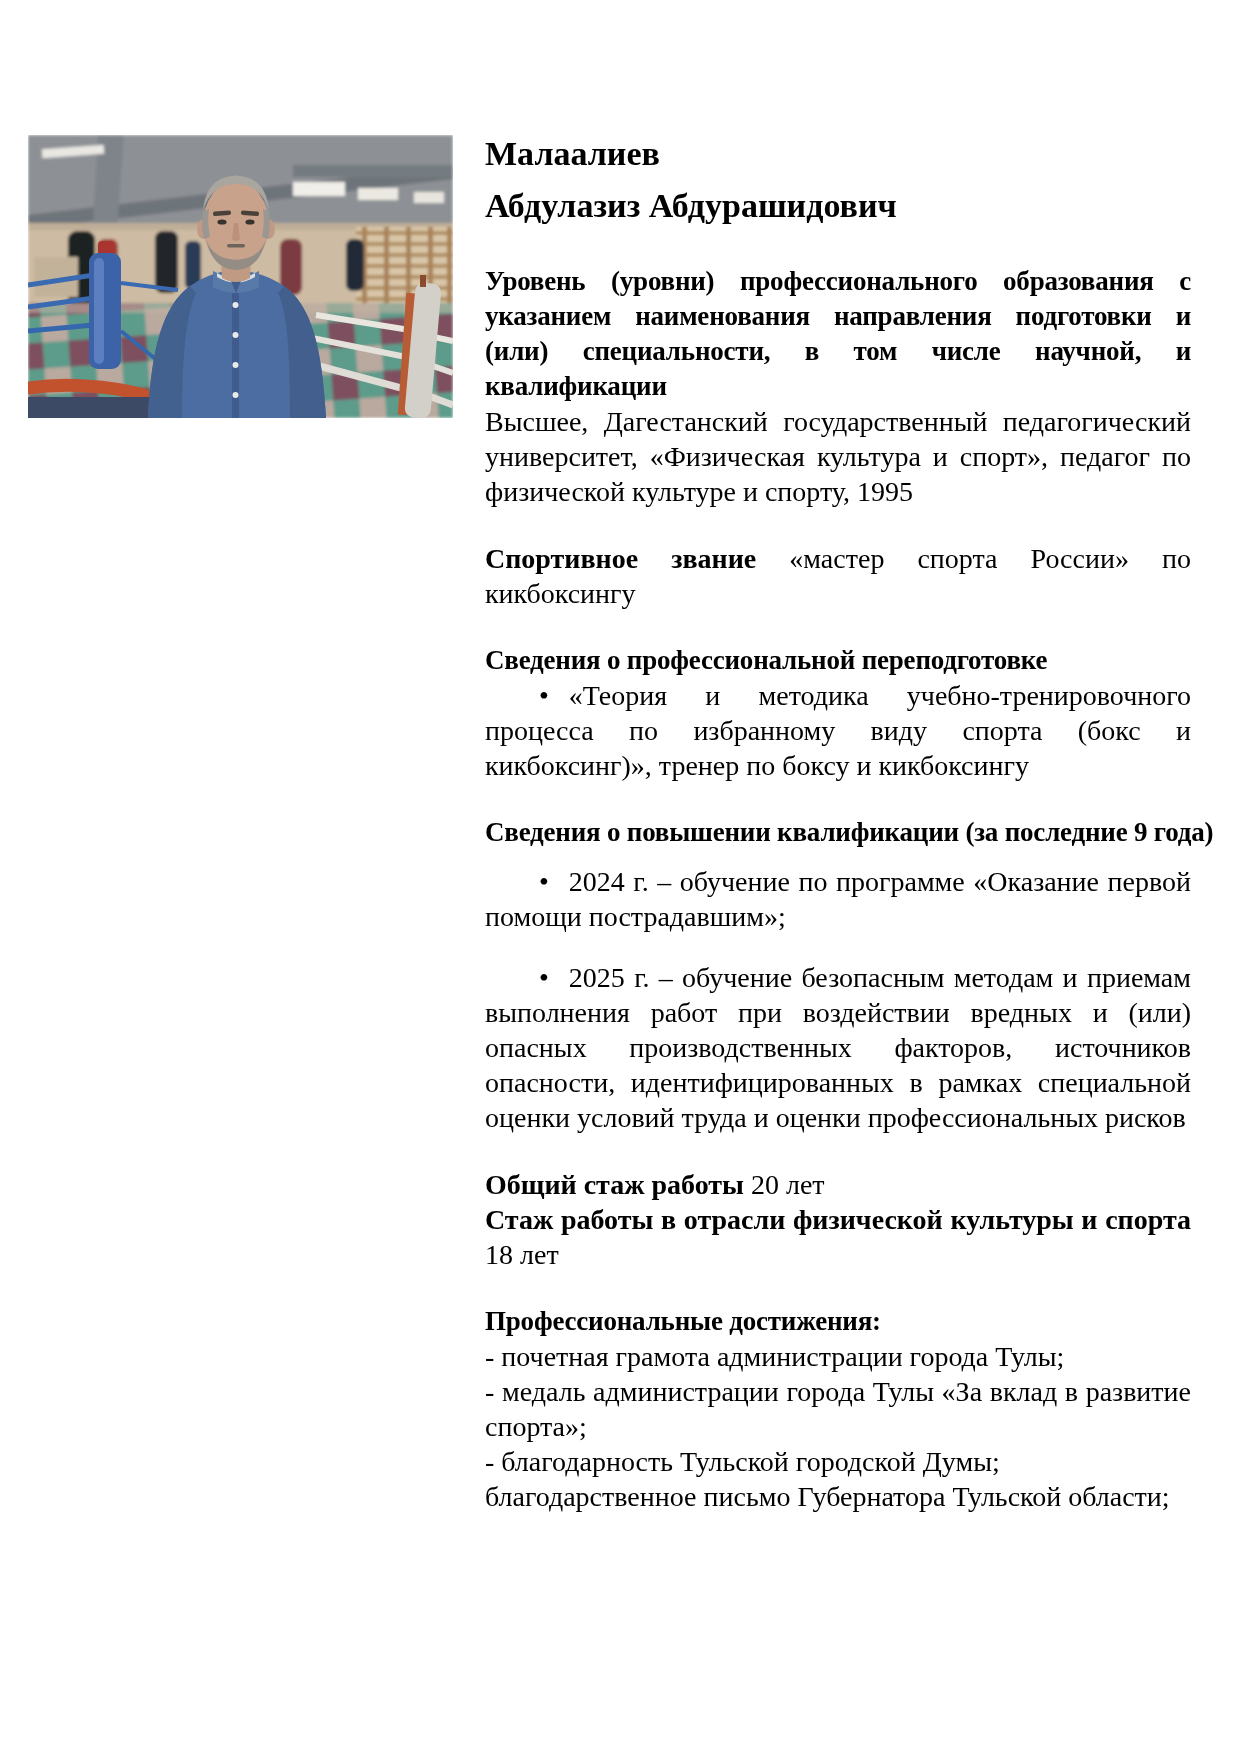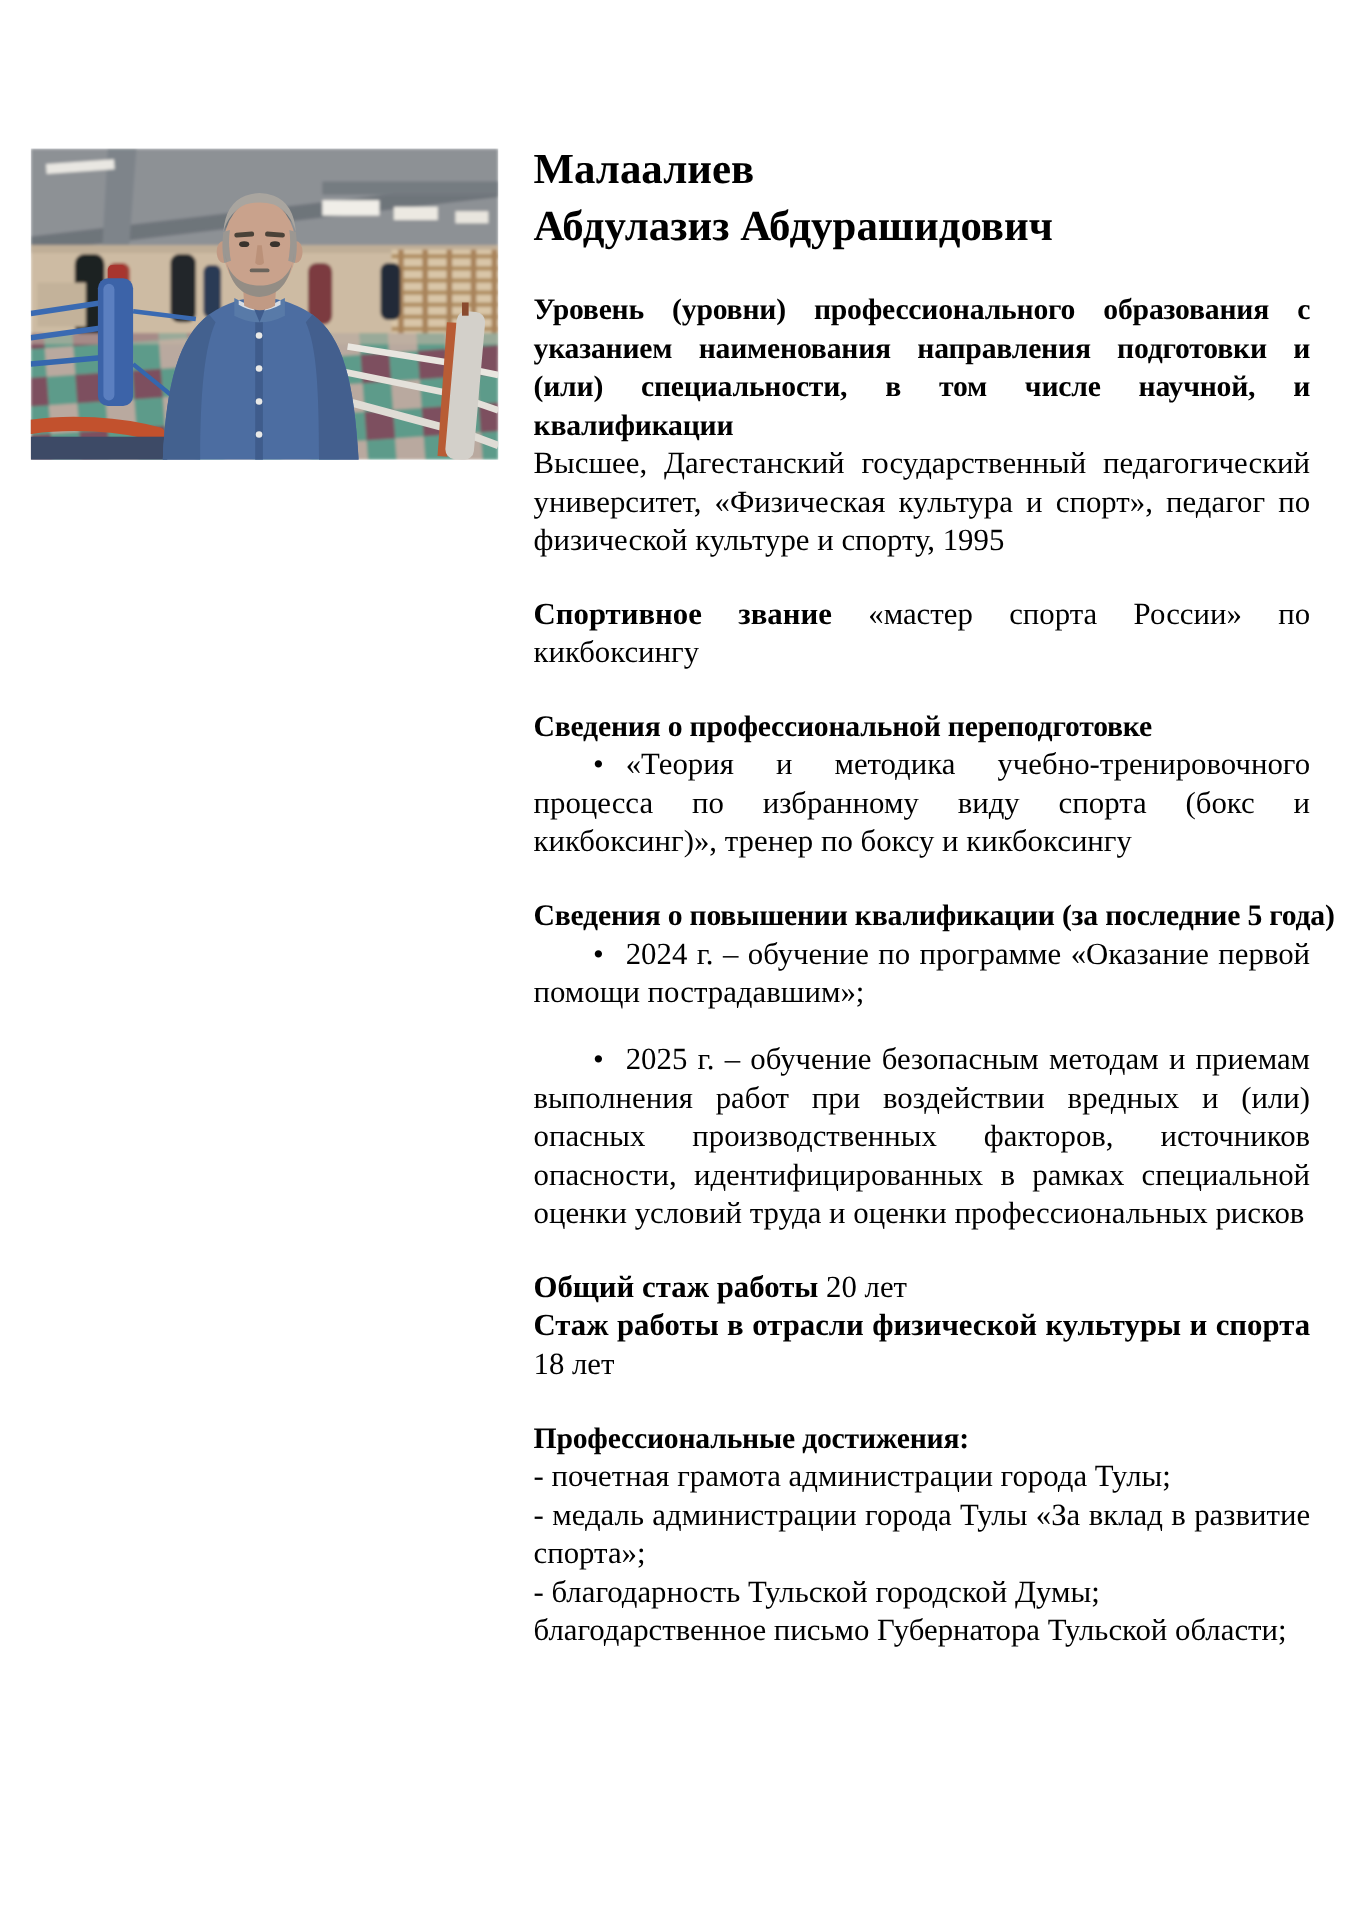--- a/index.html
+++ b/index.html
@@ -9,29 +9,29 @@
     background:#ffffff; overflow:hidden;
     font-family:"Liberation Serif", serif; color:#000;
   }
   .photo-wrap { position:absolute; left:28px; top:135px; width:425px; height:283px; }
   .photo-wrap svg { display:block; width:100%; height:100%; }
 
   .content {
     position:absolute; left:485px; top:128px; width:706px;
     font-size:28px; line-height:35px; text-align:justify;
   }
-  .name { font-size:39px; line-height:52px; font-weight:bold; text-align:left; }
+  .name { font-size:34px; line-height:52px; font-weight:bold; text-align:left; }
   .name span { display:block; }
   .para { margin:0; }
   .sec { margin-top:32px; }
   .sec-heading { font-weight:bold; font-size:27px; letter-spacing:-0.2px; line-height:35px; }
   .one-line { white-space:nowrap; }
   .bullet-para { text-indent:54px; }
   .bullet { padding-right:20px; }
-  .qual-item { }
+  .qual-item { margin-top:14px; }
   .qual-item + .qual-item { margin-top:26px; }
   b { font-weight:bold; }
 </style>
 </head>
 <body>
 
 <div class="page">
 
   <div class="photo-wrap">
     <svg viewBox="0 0 425 283" preserveAspectRatio="none">
@@ -172,21 +172,21 @@
     <div class="sec">
       <p class="para"><b>Спортивное звание</b> <span>«мастер спорта России» по кикбоксингу</span></p>
     </div>
 
     <div class="sec">
       <p class="para sec-heading">Сведения о профессиональной переподготовке</p>
       <p class="para bullet-para"><span class="bullet">•</span><span>«Теория и методика учебно-тренировочного процесса по избранному виду спорта (бокс и кикбоксинг)», тренер по боксу и кикбоксингу</span></p>
     </div>
 
     <div class="sec">
-      <p class="para sec-heading one-line">Сведения о повышении квалификации (за последние 5 года)</p>
+      <p class="para sec-heading one-line">Сведения о повышении квалификации (за последние 9 года)</p>
       <p class="para bullet-para qual-item"><span class="bullet">•</span><span>2024 г. – обучение по программе «Оказание первой помощи пострадавшим»;</span></p>
       <p class="para bullet-para qual-item"><span class="bullet">•</span><span>2025 г. – обучение безопасным методам и приемам выполнения работ при воздействии вредных и (или) опасных производственных факторов, источников опасности, идентифицированных в рамках специальной оценки условий труда и оценки профессиональных рисков</span></p>
     </div>
 
     <div class="sec">
       <p class="para"><b>Общий стаж работы</b> <span>20 лет</span></p>
       <p class="para"><b>Стаж работы в отрасли физической культуры и спорта</b> <span>18 лет</span></p>
     </div>
 
     <div class="sec">

